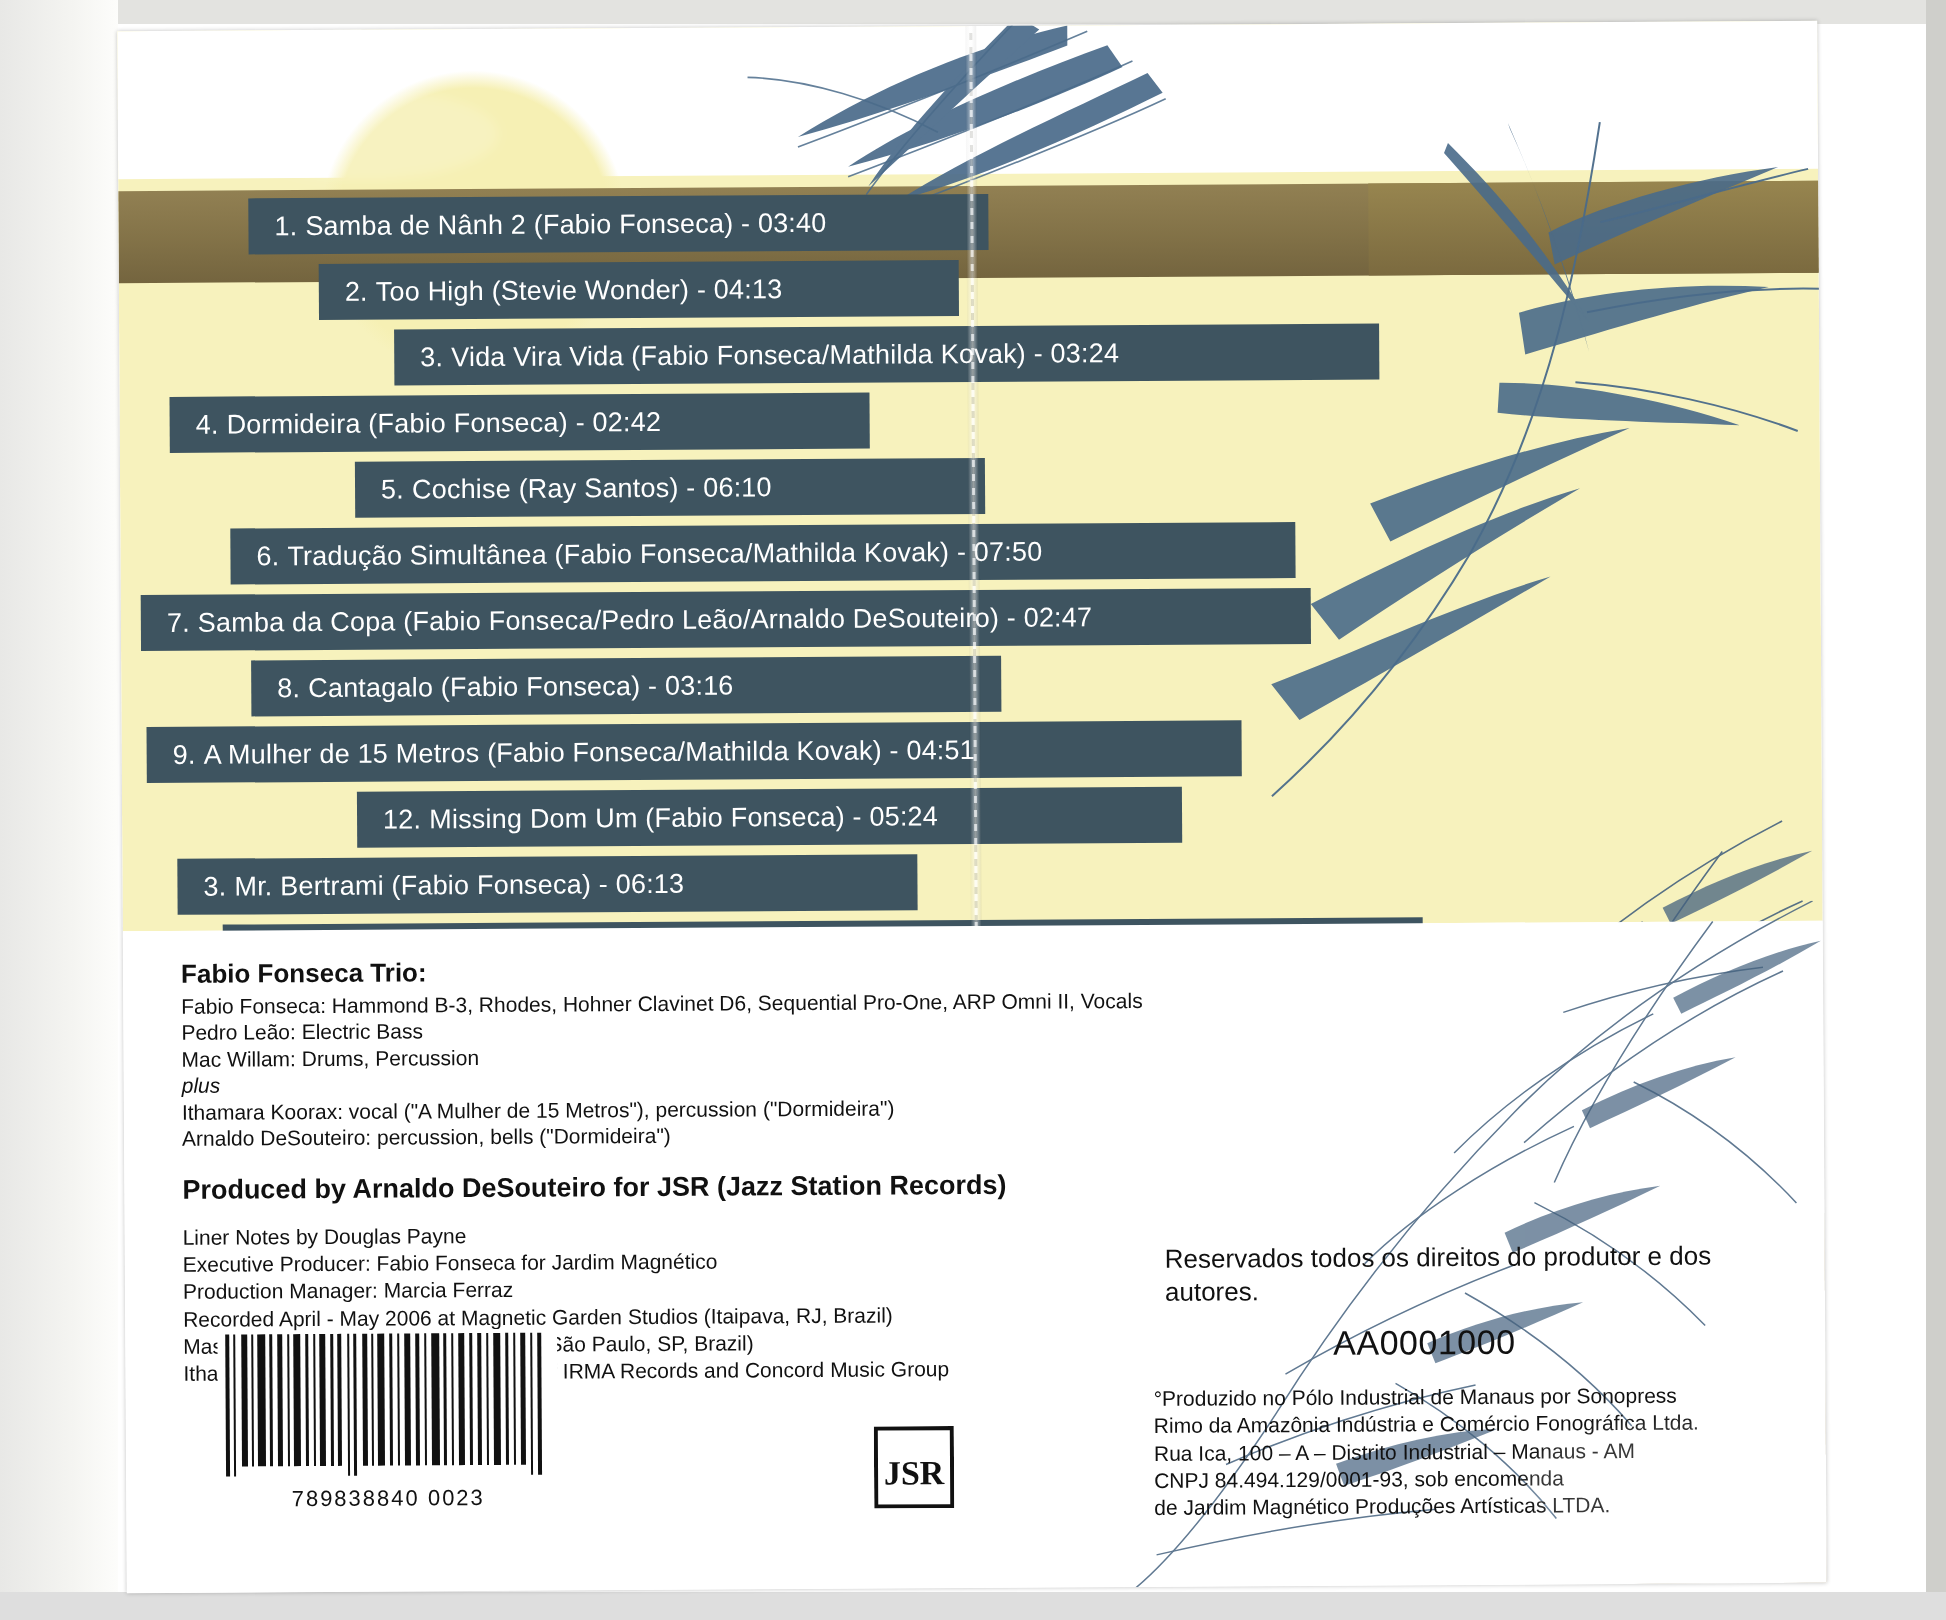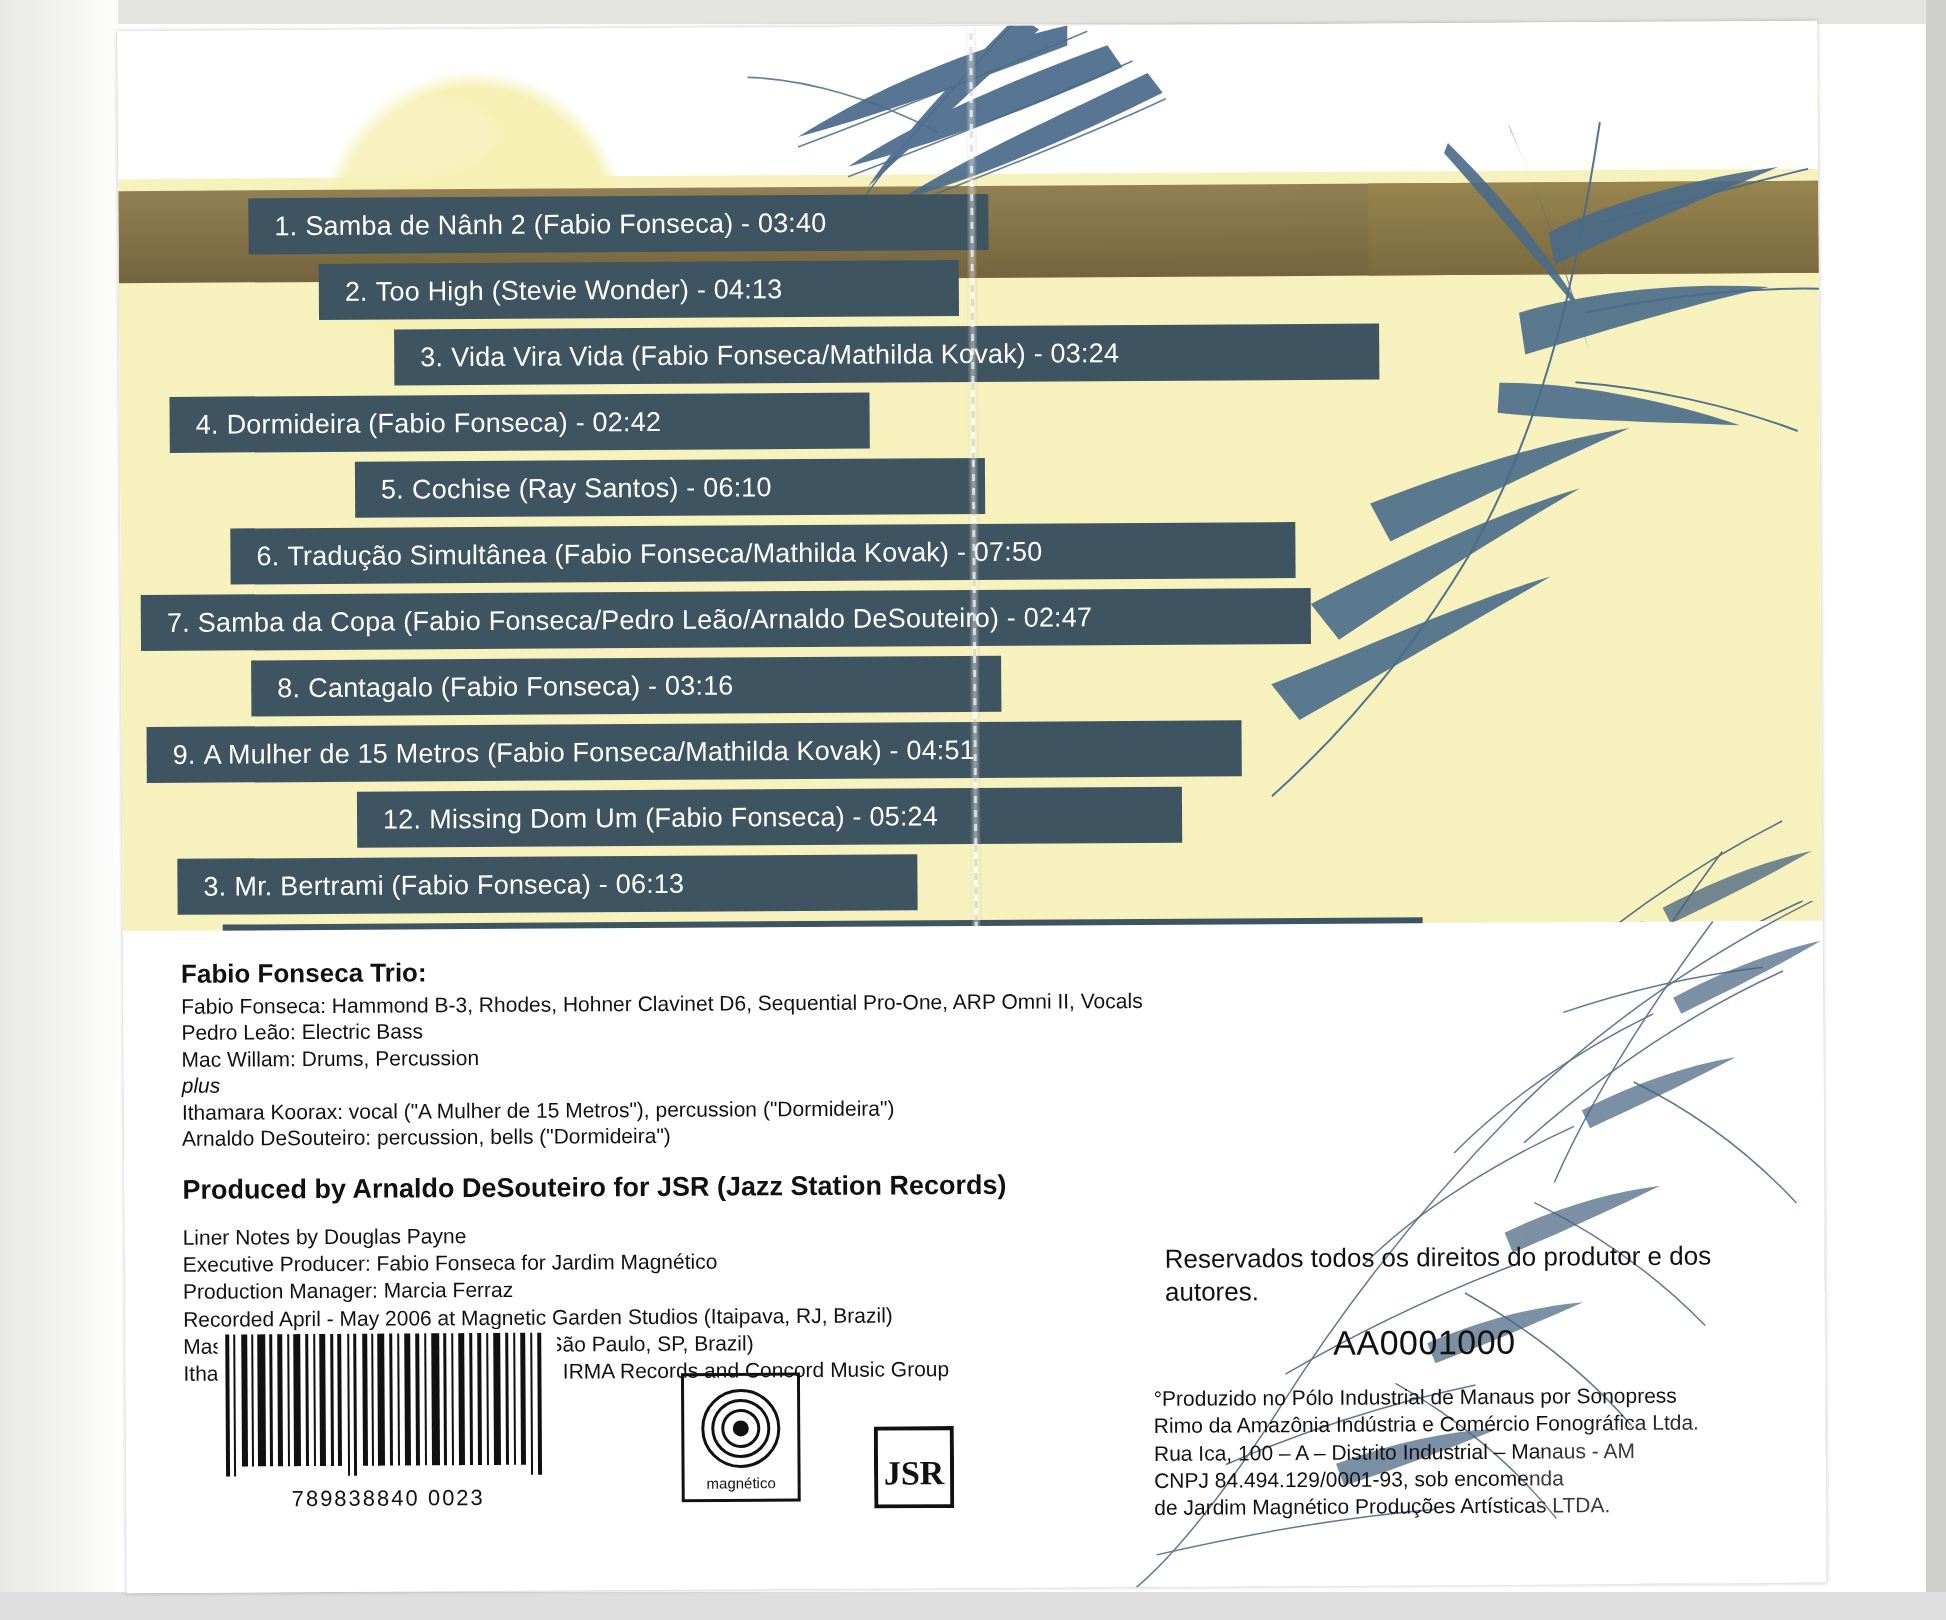--- a/index.html
+++ b/index.html
@@ -437,32 +437,20 @@
           <rect x="288" y="4" width="3" height="132"></rect>
           <rect x="296" y="4" width="2" height="132"></rect>
           <rect x="303" y="4" width="5" height="132"></rect>
           <rect x="313" y="4" width="2" height="142"></rect>
           <rect x="320" y="4" width="4" height="142"></rect>
         </g>
       </svg>
       <div class="bcnum">789838840 0023</div>
     </div>
 
-    <div class="logo" id="logo-magnetico">
-      <svg width="120" height="130" viewBox="0 0 120 130">
-        <rect x="2" y="2" width="116" height="126" fill="none" stroke="#111" stroke-width="3"></rect>
-        <g fill="none" stroke="#111" stroke-width="3">
-          <circle cx="60" cy="56" r="38"></circle>
-          <circle cx="60" cy="56" r="28"></circle>
-          <circle cx="60" cy="56" r="18"></circle>
-        </g>
-        <circle cx="60" cy="56" r="8" fill="#111"></circle>
-        <text x="60" y="116" font-size="15" font-family="Liberation Sans, sans-serif" fill="#111" text-anchor="middle">magnético</text>
-      </svg>
-    </div>
 
     <div class="logo" id="logo-jsr">
       <svg width="80" height="82" viewBox="0 0 80 82">
         <rect x="2" y="2" width="76" height="78" fill="none" stroke="#111" stroke-width="4"></rect>
         <text x="40" y="58" font-size="34" font-family="Liberation Serif, serif" font-weight="bold" fill="#111" text-anchor="middle">JSR</text>
       </svg>
     </div>
 
 
     <div id="tape"></div>

